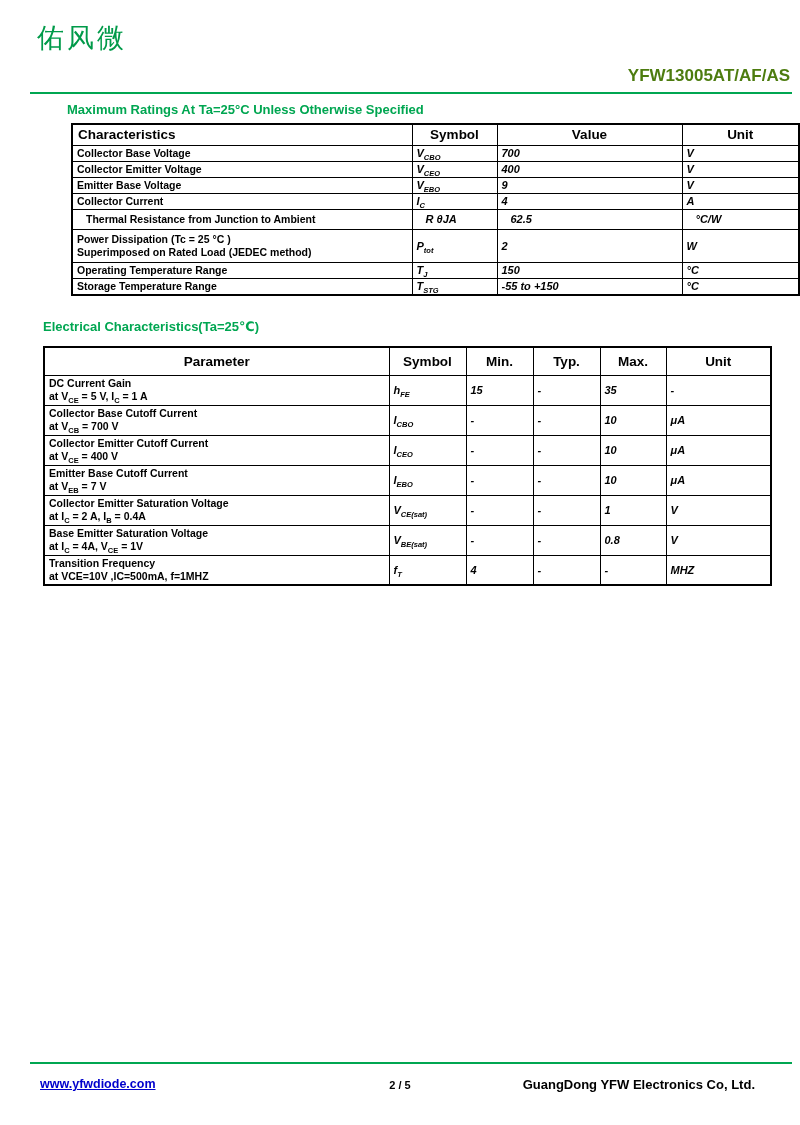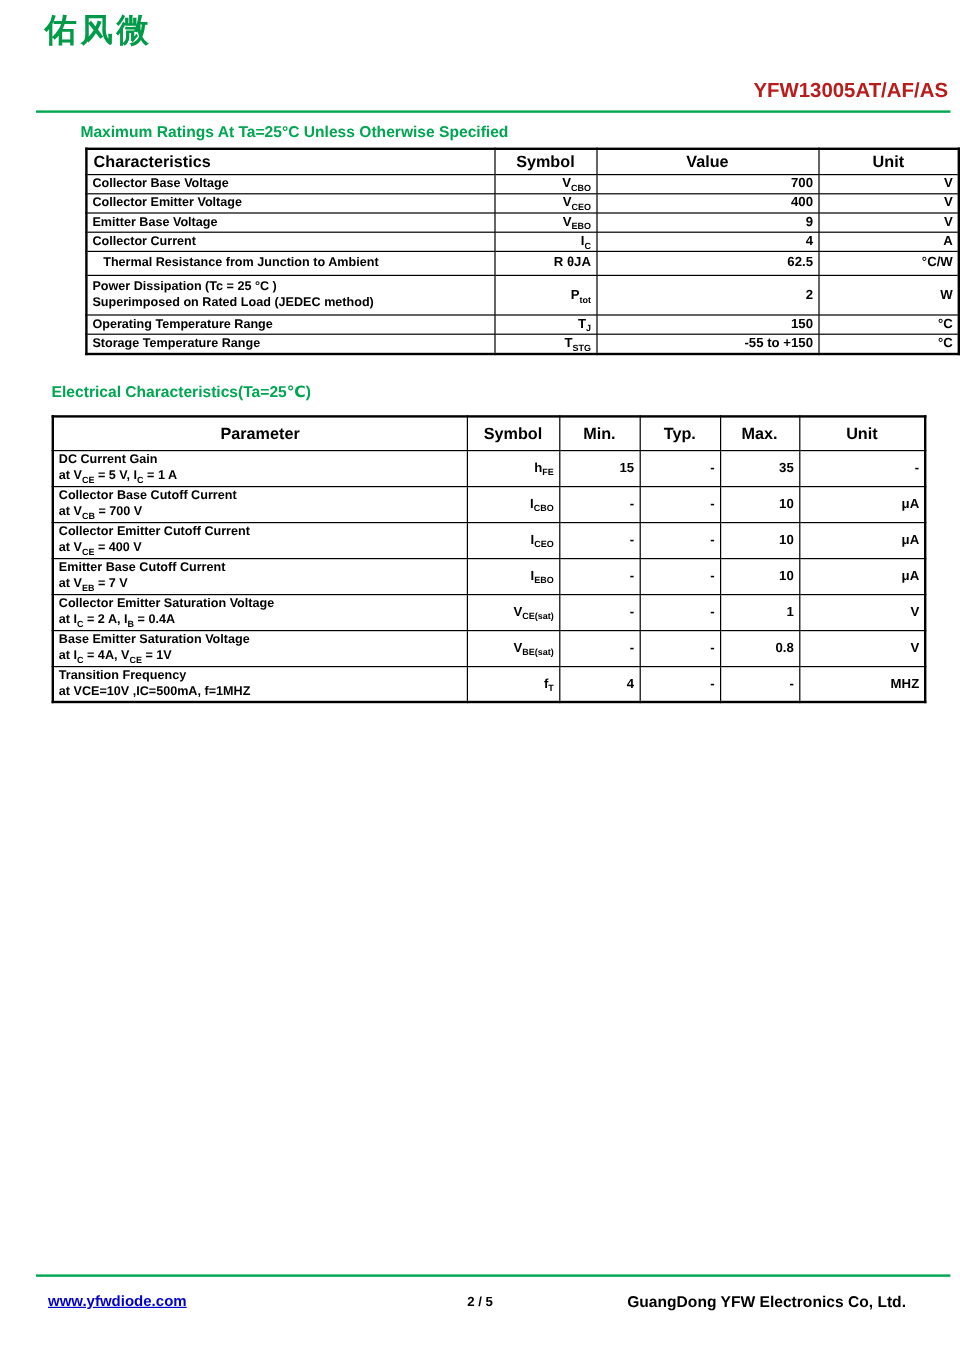--- a/index.html
+++ b/index.html
@@ -20,24 +20,24 @@
     color:var(--ink);
     overflow:hidden;
   }
 
   
   .logo{position:absolute;left:37px;top:6px;line-height:1;}
   .logo-top{font-weight:bold;font-size:46px;letter-spacing:-2px;line-height:0.95;}
   .logo-yf{color:var(--logo-green);}
   .logo-w{color:var(--orange);}
   .logo-reg{font-size:13px;font-weight:bold;color:#555;vertical-align:top;position:relative;top:-2px;left:4px;letter-spacing:0;}
-  .logo-cn{color:var(--logo-green);font-weight:bold;font-size:27px;letter-spacing:3px;margin-top:6px;text-align:right;}
+  .logo-cn{color:var(--logo-green);font-weight:normal;font-size:27px;letter-spacing:3px;margin-top:19px;text-align:right;}
   .part-number{
     position:absolute;top:66px;right:10px;
-    font-size:17px;font-weight:bold;color:#b91c1c;
+    font-size:17px;font-weight:bold;color:#4d7c0f;
   }
   .green-rule{position:absolute;left:30px;right:8px;height:2px;background:var(--green);}
   .rule-top{top:92px;}
   .rule-bottom{top:1062px;}
 
   
   .section-heading{
     position:absolute;left:43px;
     color:var(--green);font-weight:bold;font-size:13px;
   }
@@ -57,21 +57,21 @@
     padding:1px 4px;
     font-weight:bold;
     overflow:hidden;
   }
   .data-table th{font-size:13.5px;text-align:center;font-weight:bold;}
   #table1 th{height:21px;}
   #table2 th{height:28px;}
   #table1 th:first-child{text-align:left;padding-left:5px;}
   .c-first{text-align:left;font-size:10.5px;line-height:13px;padding-left:5px;}
   .c-first div{white-space:nowrap;}
-  .c-mid{text-align:right;font-size:11px;}
+  .c-mid{text-align:left;font-size:11px;font-style:italic;}
   #table1 tbody td{height:16px;}
   #table1 tbody tr:nth-child(5) td{height:20px;padding-left:13px;}
   #table1 tbody tr:nth-child(6) td{height:33px;}
   #table2 tbody td{height:30px;}
   sub{font-size:7.5px;line-height:0;}
 
   
   .footer-link{
     position:absolute;left:40px;top:1077px;
     color:var(--link-blue);font-weight:bold;font-size:12.5px;

